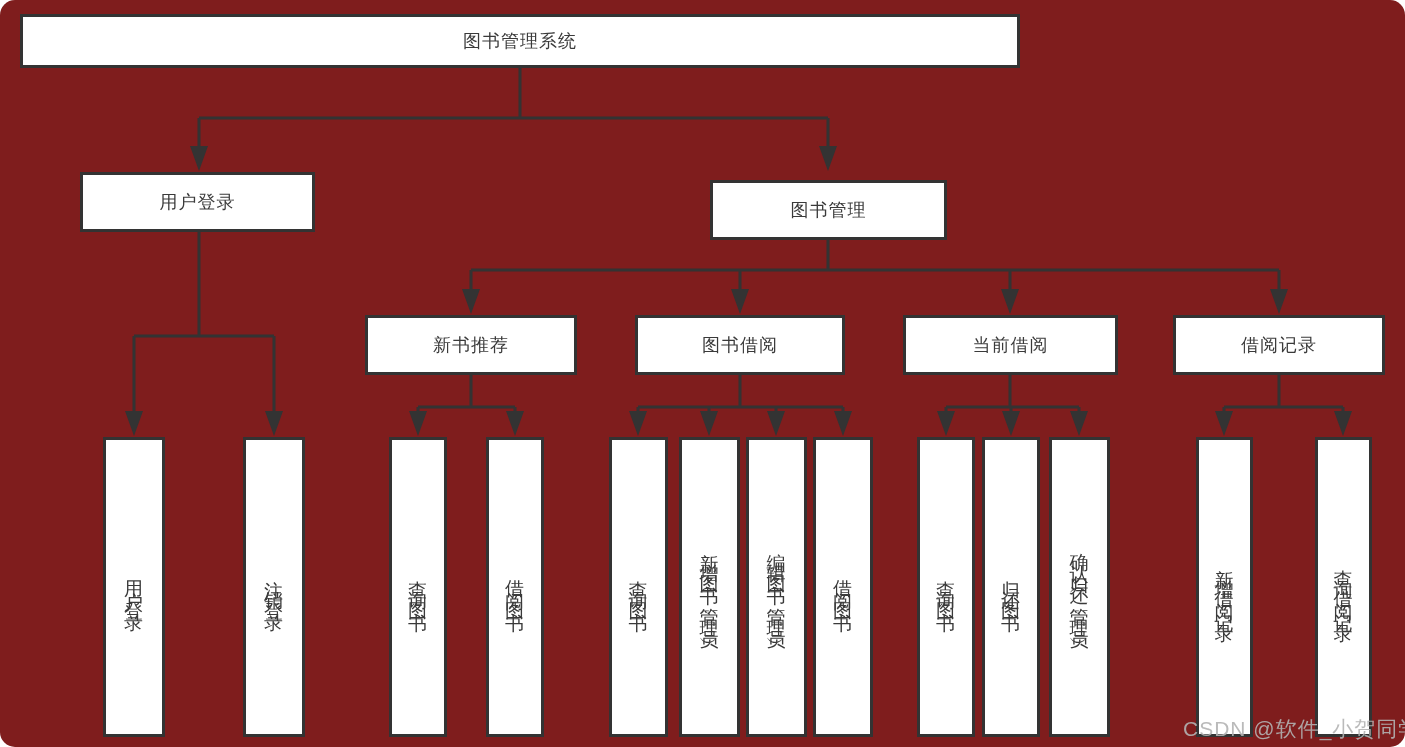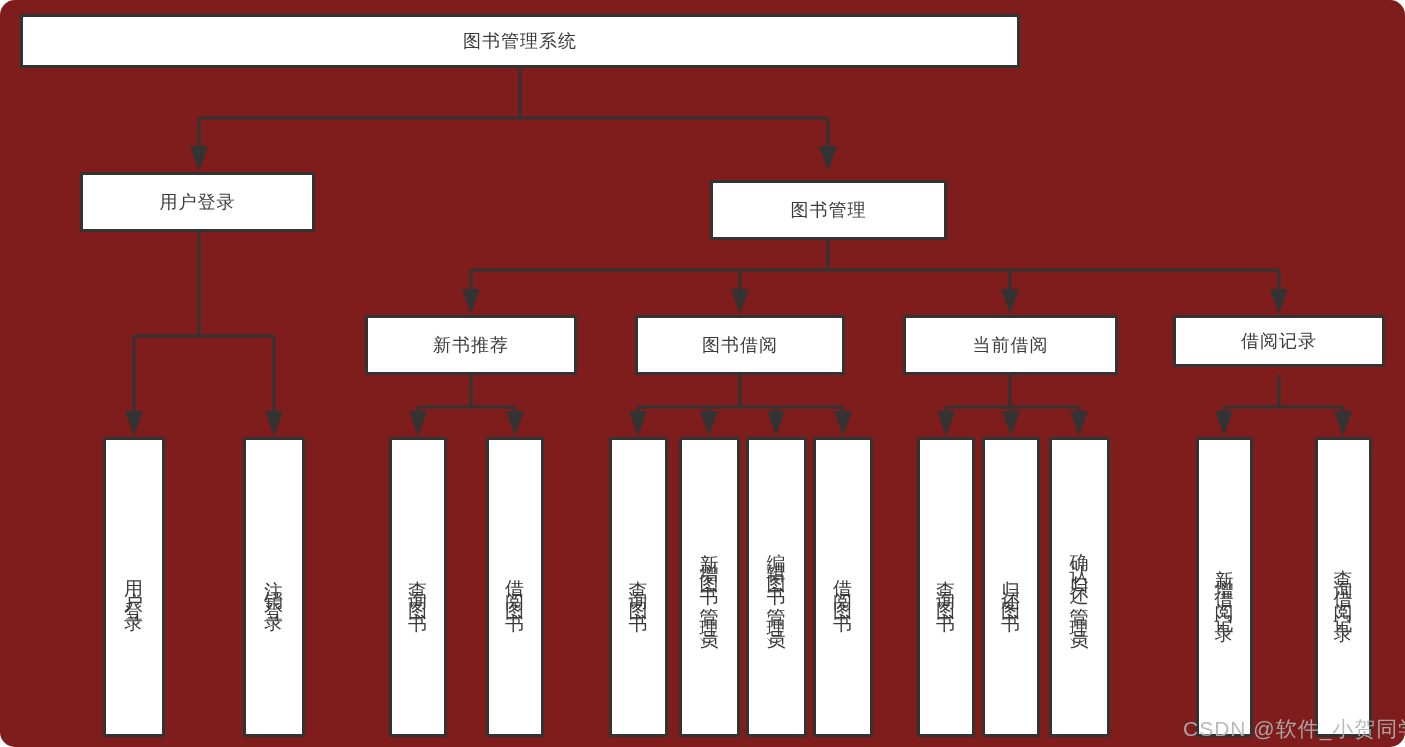--- a/index.html
+++ b/index.html
@@ -137,21 +137,21 @@
 
   <div class="hnode" style="left:365px; top:315px; width:212px; height:60px;">
     <span>新书推荐</span>
   </div>
   <div class="hnode" style="left:903px; top:315px; width:215px; height:60px;">
     <span>当前借阅</span>
   </div>
   <div class="hnode" style="left:635px; top:315px; width:210px; height:60px;">
     <span>图书借阅</span>
   </div>
-  <div class="hnode" style="left:1173px; top:315px; width:212px; height:52px;">
+  <div class="hnode" style="left:1173px; top:315px; width:212px; height:60px;">
     <span>借阅记录</span>
   </div>
 
   <div class="leaf" style="left:103px; width:62px;">
     <span class="vtext">用户登录</span>
   </div>
   <div class="leaf" style="left:243px; width:62px;">
     <span class="vtext">注销登录</span>
   </div>
 

